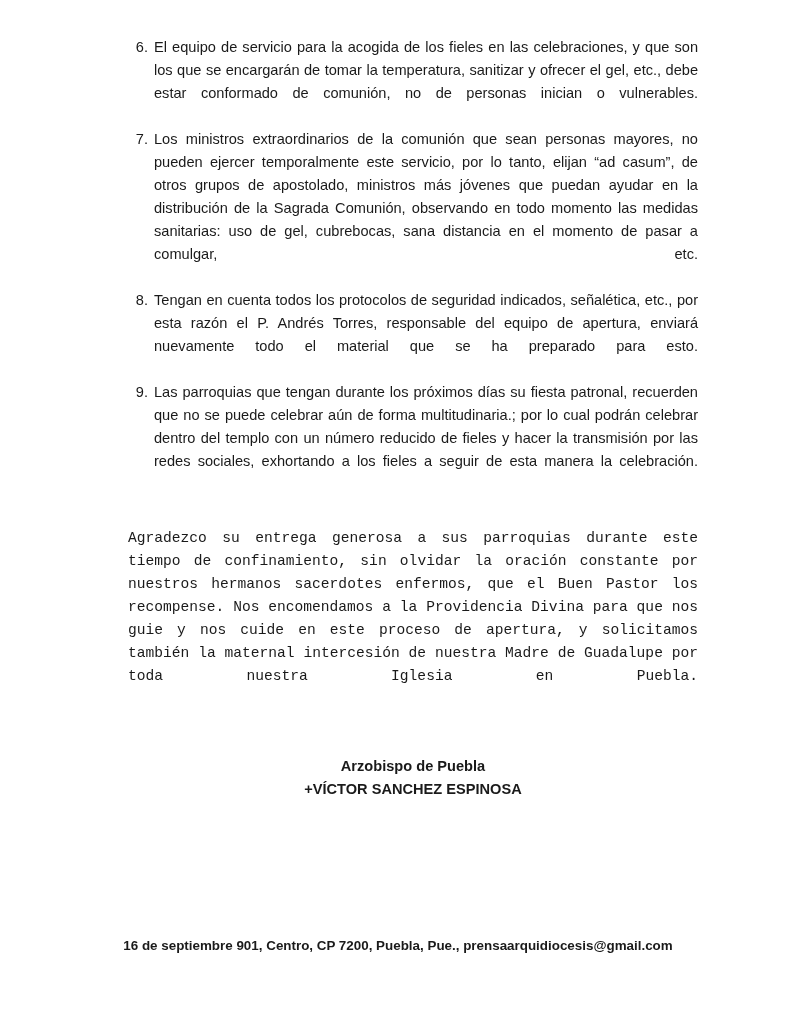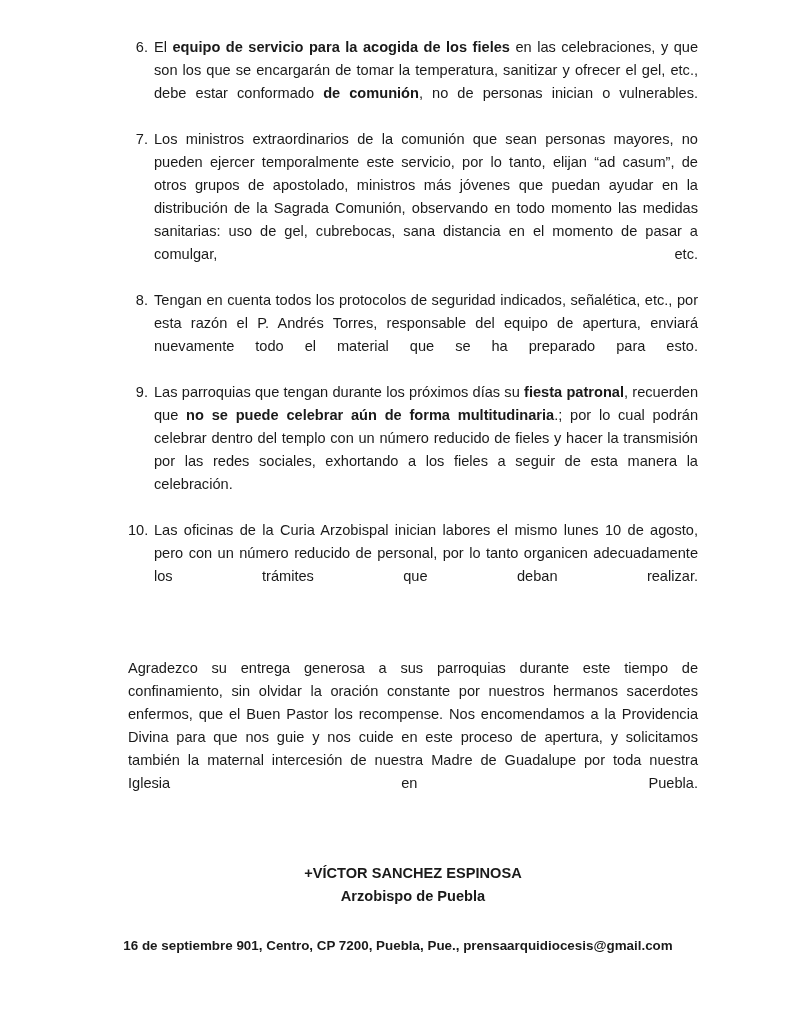--- a/index.html
+++ b/index.html
@@ -58,29 +58,30 @@
   li.clause .body {
     display: block;
   }
   
   li.clause .body::after {
     content: "";
     display: inline-block;
     width: 100%;
   }
 
-  b, strong { font-weight: bold; }
+  b, strong { font-weight: normal; }
 
   
   .closing {
     font-size: 14.6px;
     line-height: 23px;
     text-align: justify;
     text-justify: inter-word;
-    margin-top: 46px;
+    margin-top: 31px;
+    font-family: Liberation Mono, monospace;
   }
   .closing::after {
     content: "";
     display: inline-block;
     width: 100%;
   }
 
   
   .signature {
     margin-top: 44px;
@@ -122,31 +123,27 @@
           <span class="body"><span>Los ministros extraordinarios de la comunión que sean personas mayores, no pueden ejercer temporalmente este servicio, por lo tanto, elijan “ad casum”, de otros grupos de apostolado, ministros más jóvenes que puedan ayudar en la distribución de la Sagrada Comunión, observando en todo momento las medidas sanitarias: uso de gel, cubrebocas, sana distancia en el momento de pasar a comulgar, etc.</span></span>
         </li>
         <li class="clause">
           <span class="marker">8.</span>
           <span class="body"><span>Tengan en cuenta todos los protocolos de seguridad indicados, señalética, etc., por esta razón el P. Andrés Torres, responsable del equipo de apertura, enviará nuevamente todo el material que se ha preparado para esto.</span></span>
         </li>
         <li class="clause">
           <span class="marker">9.</span>
           <span class="body"><span>Las parroquias que tengan durante los próximos días su </span><b>fiesta patronal</b><span>, recuerden que </span><b>no se puede celebrar aún de forma multitudinaria</b><span>.; por lo cual podrán celebrar dentro del templo con un número reducido de fieles y hacer la transmisión por las redes sociales, exhortando a los fieles a seguir de esta manera la celebración.</span></span>
         </li>
-        <li class="clause">
-          <span class="marker">10.</span>
-          <span class="body"><span>Las oficinas de la Curia Arzobispal inician labores el mismo lunes 10 de agosto, pero con un número reducido de personal, por lo tanto organicen adecuadamente los trámites que deban realizar.</span></span>
-        </li>
       </ol>
 
     <p class="closing">Agradezco su entrega generosa a sus parroquias durante este tiempo de confinamiento, sin olvidar la oración constante por nuestros hermanos sacerdotes enfermos, que el Buen Pastor los recompense. Nos encomendamos a la Providencia Divina para que nos guie y nos cuide en este proceso de apertura, y solicitamos también la maternal intercesión de nuestra Madre de Guadalupe por toda nuestra Iglesia en Puebla.</p>
 
     <div class="signature">
+      <span class="line">Arzobispo de Puebla</span>
       <span class="line">+VÍCTOR SANCHEZ ESPINOSA</span>
-      <span class="line">Arzobispo de Puebla</span>
     </div>
 
   </div>
 
   <div class="footer">
     <span>16 de septiembre 901, Centro, CP 7200, Puebla, Pue., prensaarquidiocesis@gmail.com</span>
   </div>
 
 </div>
 

